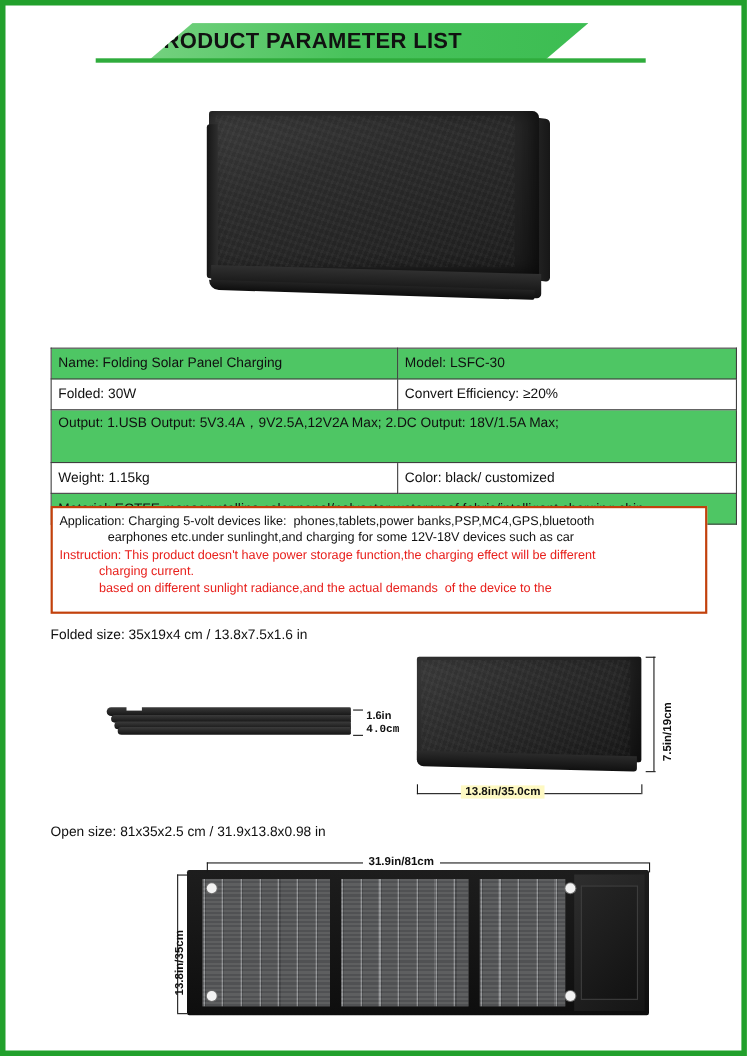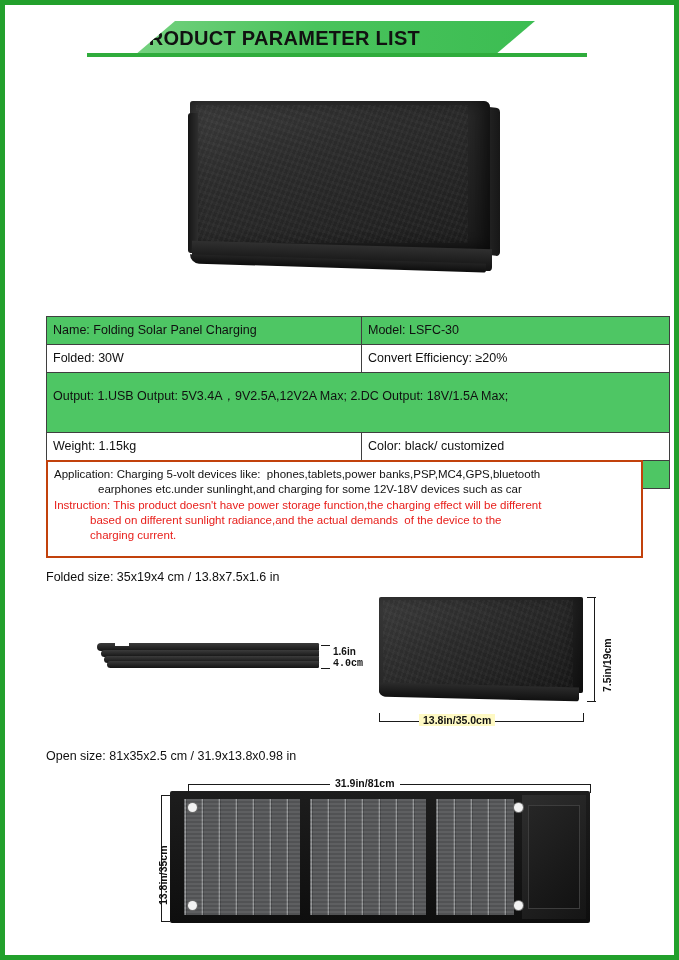--- a/index.html
+++ b/index.html
@@ -138,21 +138,21 @@
     border: 1px solid #3f3f3f;
     padding: 3px 6px;
     font-size: 12.5px;
     color: #101010;
     line-height: 1.25;
     vertical-align: middle;
     height: 21px;
   }
   .spec-table td.green { background: #4ec664; }
   .spec-table td.white { background: #ffffff; }
-  .spec-table tr.tall td { height: 40px; vertical-align: top; padding-top: 16px; }
+  .spec-table tr.tall td { height: 40px; vertical-align: top; padding-top: 4px; }
   .col-left  { width: 302px; }
   .col-right { width: 295px; }
 
   
   .note-box {
     position: absolute;
     left: 41px;
     top: 455px;
     width: 597px;
     height: 98px;
@@ -404,22 +404,22 @@
     <tr>
       <td class="green" colspan="2">Material: ECTFE monocrystalline solar panel/polyester waterproof fabric/intelligent charging chip.</td>
     </tr>
   </tbody>
     </table>
 
   <div class="note-box">
     <div class="note-line">Application: Charging 5-volt devices like:  phones,tablets,power banks,PSP,MC4,GPS,bluetooth</div>
     <div class="note-line indent">earphones etc.under sunlinght,and charging for some 12V-18V devices such as car</div>
     <div class="note-line red">Instruction: This product doesn't have power storage function,the charging effect will be different</div>
+    <div class="note-line red indent2">charging current.</div>
     <div class="note-line red indent2">based on different sunlight radiance,and the actual demands  of the device to the</div>
-    <div class="note-line red indent2">charging current.</div>
   </div>
 
   <div class="folded-caption">Folded size: 35x19x4 cm / 13.8x7.5x1.6 in</div>
 
   <div class="side-view">
     <div class="side-slab s1"></div>
     <div class="side-slab s2"></div>
     <div class="side-slab s3"></div>
     <div class="side-slab s4"></div>
     <div class="side-notch"></div>

